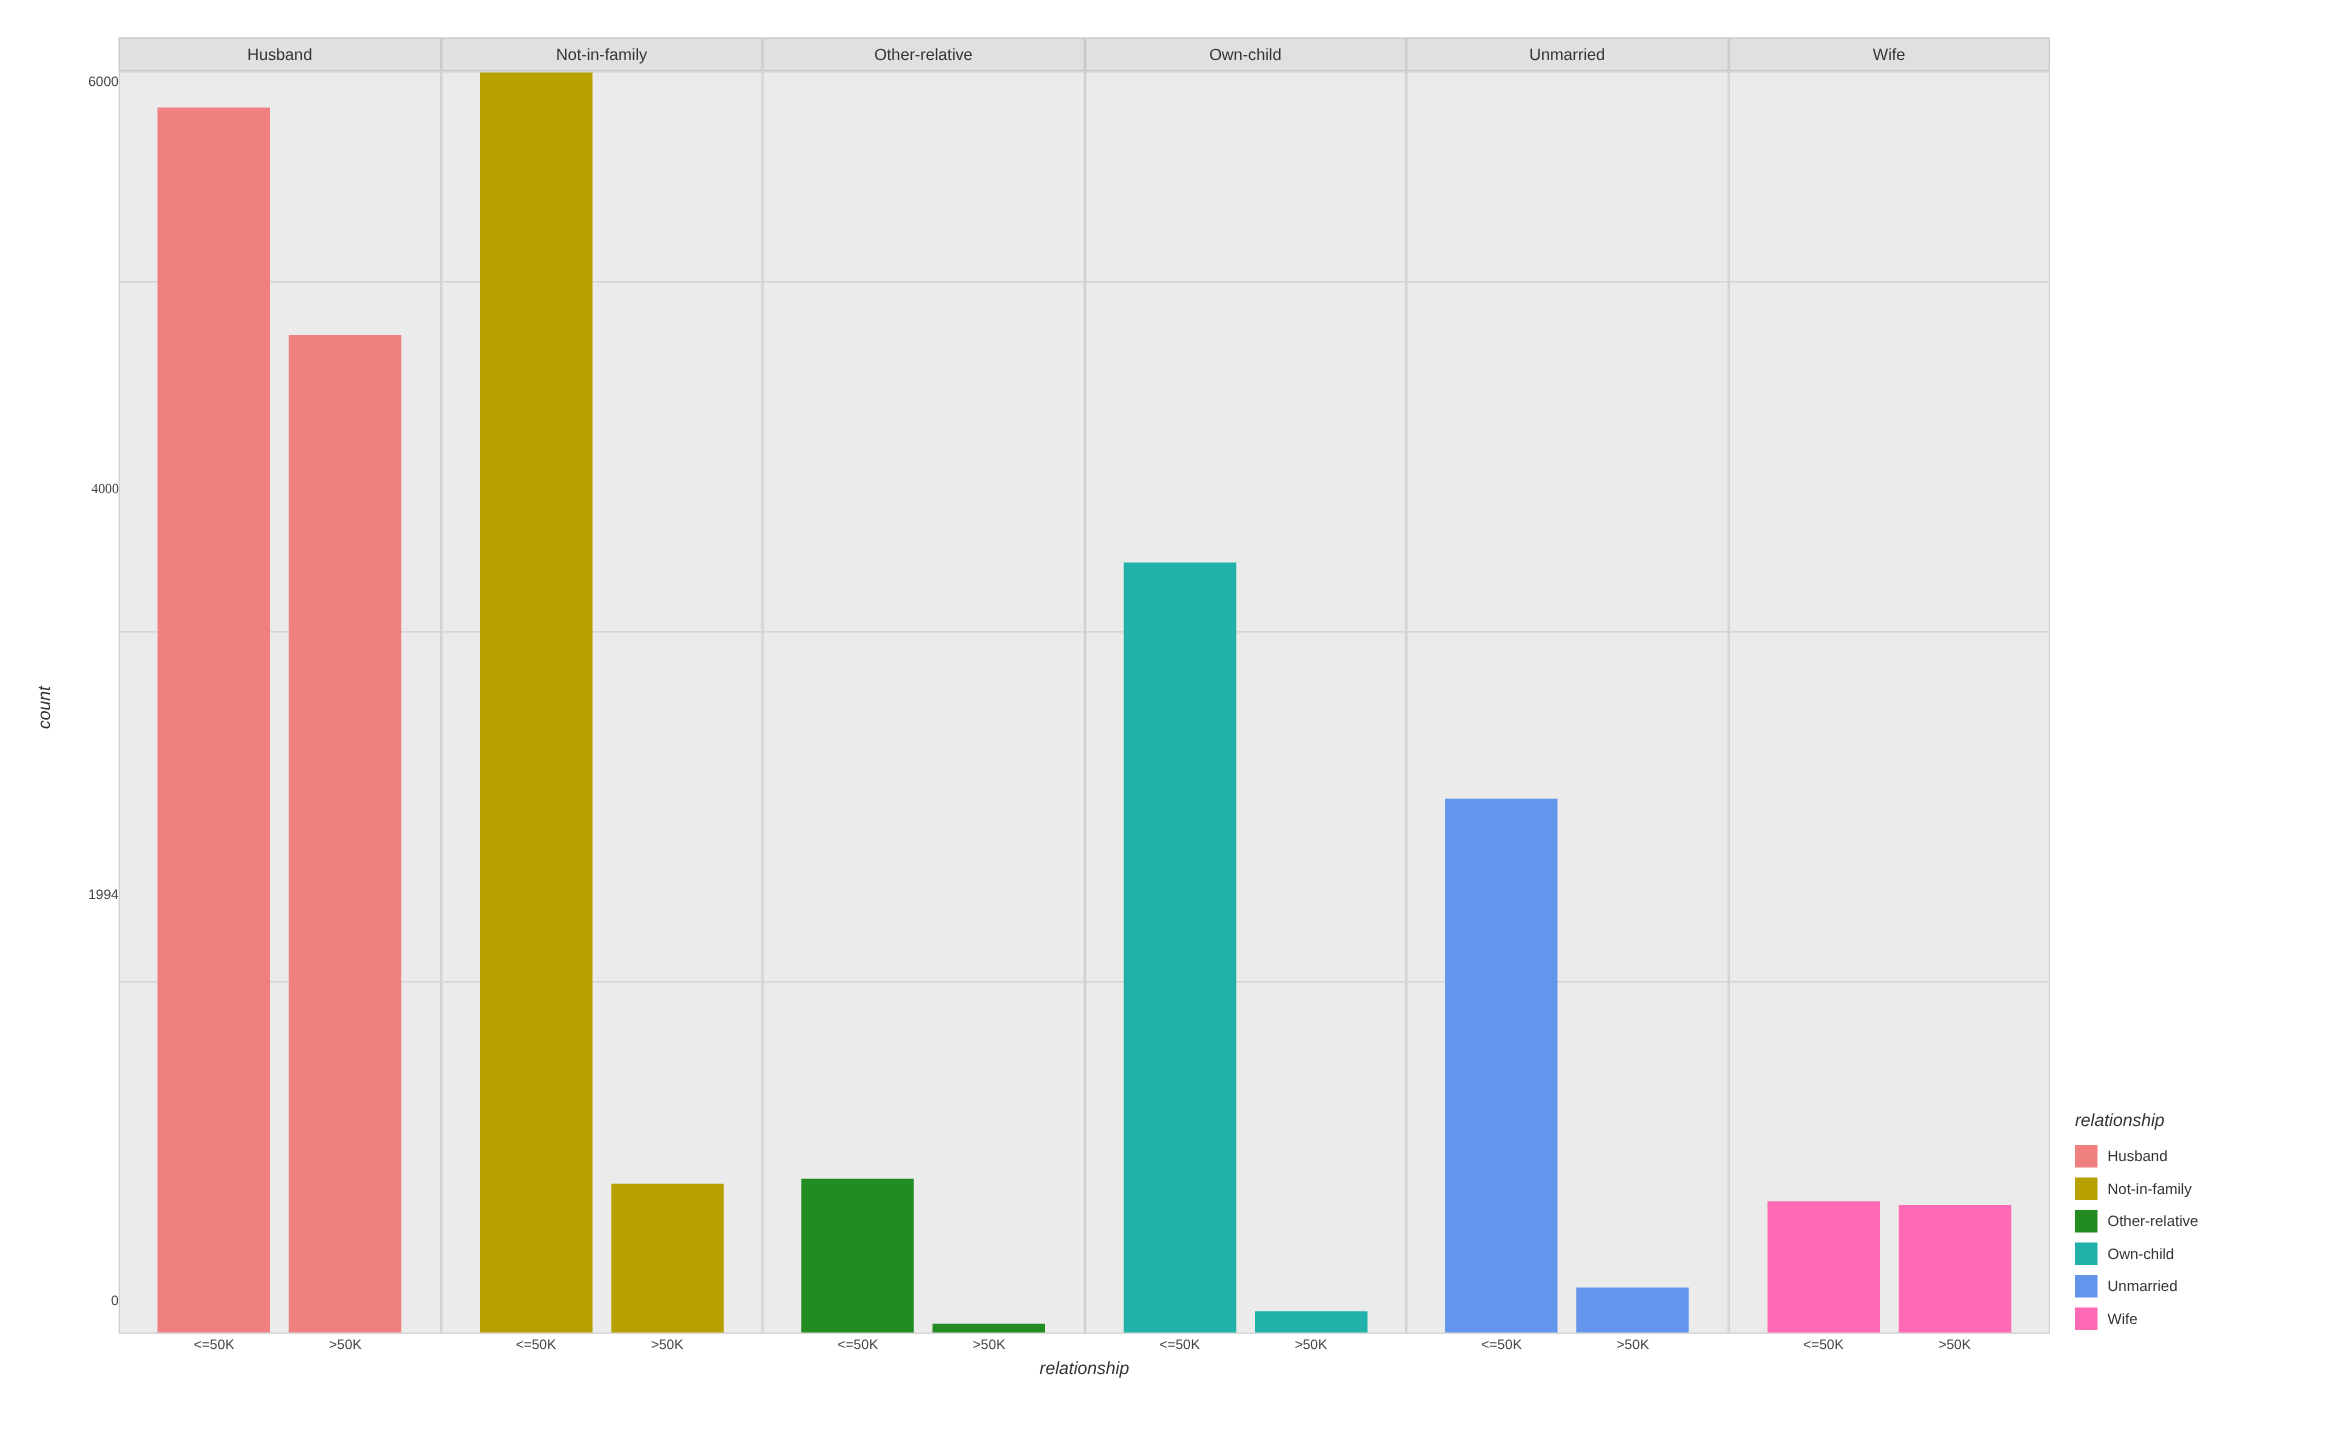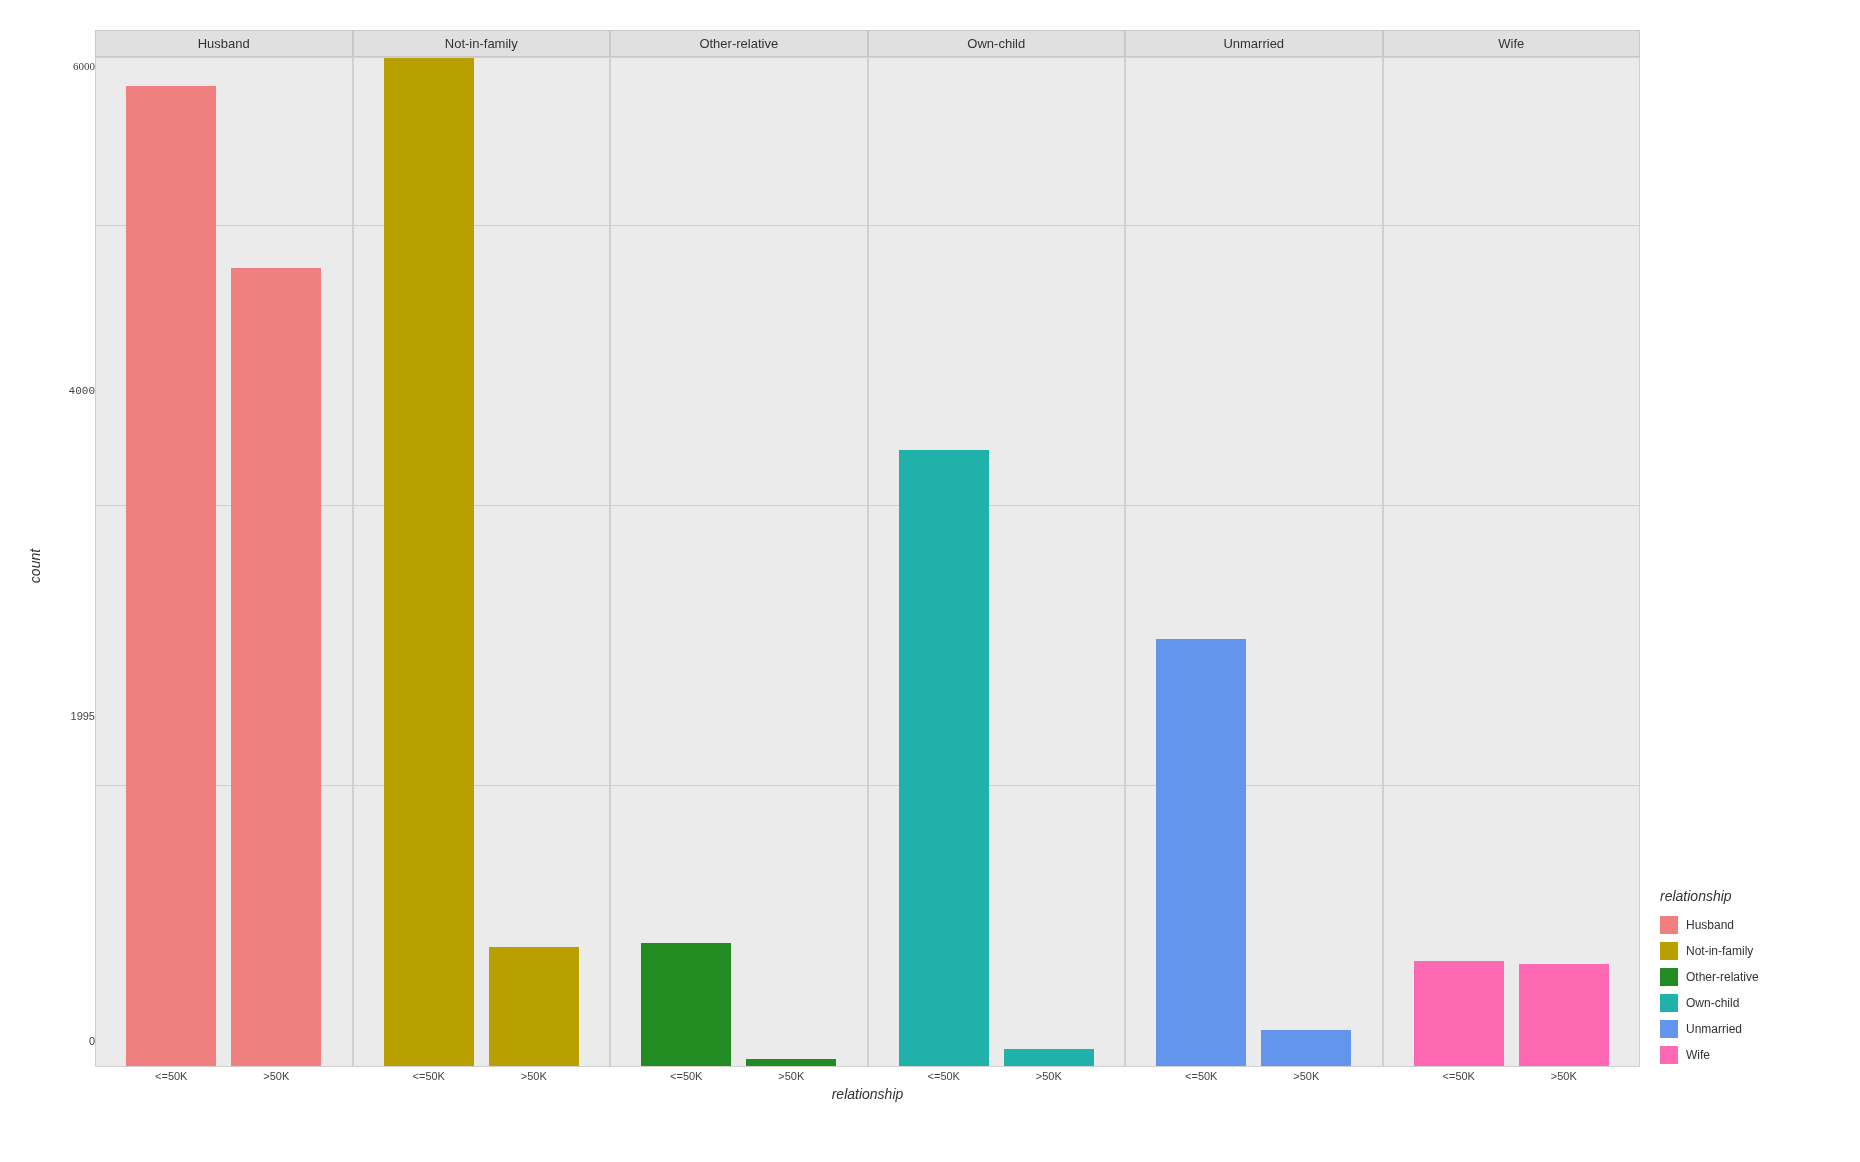--- a/index.html
+++ b/index.html
@@ -14,23 +14,23 @@
 </head>
 <body>
 
 <div style="width:1860px;height:1162px;background:#ffffff;display:flex;position:relative;padding:30px 20px 60px 20px;">
 
   <div style="width:30px;display:flex;align-items:center;justify-content:center;flex-shrink:0;">
     <span style="transform:rotate(-90deg);white-space:nowrap;font-size:14px;color:#333;font-family:Arial,sans-serif;font-style:italic;">count</span>
   </div>
 
   <div style="width:45px;display:flex;flex-direction:column;justify-content:space-between;align-items:flex-end;padding-bottom:55px;padding-top:30px;flex-shrink:0;">
-    <span style="font-size:11px;color:#444;font-family:Liberation Serif, serif;">6000</span>
-    <span style="font-size:11px;color:#444;font-family:Liberation Mono, monospace;">4000</span>
-    <span style="font-size:11px;color:#444;font-family:Arial,sans-serif;">1995</span>
+    <span style="font-size:11px;color:#444;font-family:Liberation Sans, sans-serif;">6000</span>
+    <span style="font-size:11px;color:#444;font-family:Liberation Serif, serif;">4000</span>
+    <span style="font-size:11px;color:#444;font-family:Arial,sans-serif;">1994</span>
     <span style="font-size:11px;color:#444;font-family:Arial,sans-serif;">0</span>
   </div>
 
   <div style="flex:1;display:flex;flex-direction:column;">
 
     <div style="display:flex;margin-bottom:0;">
       <div style="flex:1;text-align:center;font-size:13px;color:#333;background:#e0e0e0;border:1px solid #c8c8c8;padding:5px 2px;font-family:Arial,sans-serif;">Husband</div>
       <div style="flex:1;text-align:center;font-size:13px;color:#333;background:#e0e0e0;border:1px solid #c8c8c8;padding:5px 2px;font-family:Arial,sans-serif;">Not-in-family</div>
       <div style="flex:1;text-align:center;font-size:13px;color:#333;background:#e0e0e0;border:1px solid #c8c8c8;padding:5px 2px;font-family:Arial,sans-serif;">Other-relative</div>
       <div style="flex:1;text-align:center;font-size:13px;color:#333;background:#e0e0e0;border:1px solid #c8c8c8;padding:5px 2px;font-family:Arial,sans-serif;">Own-child</div>

